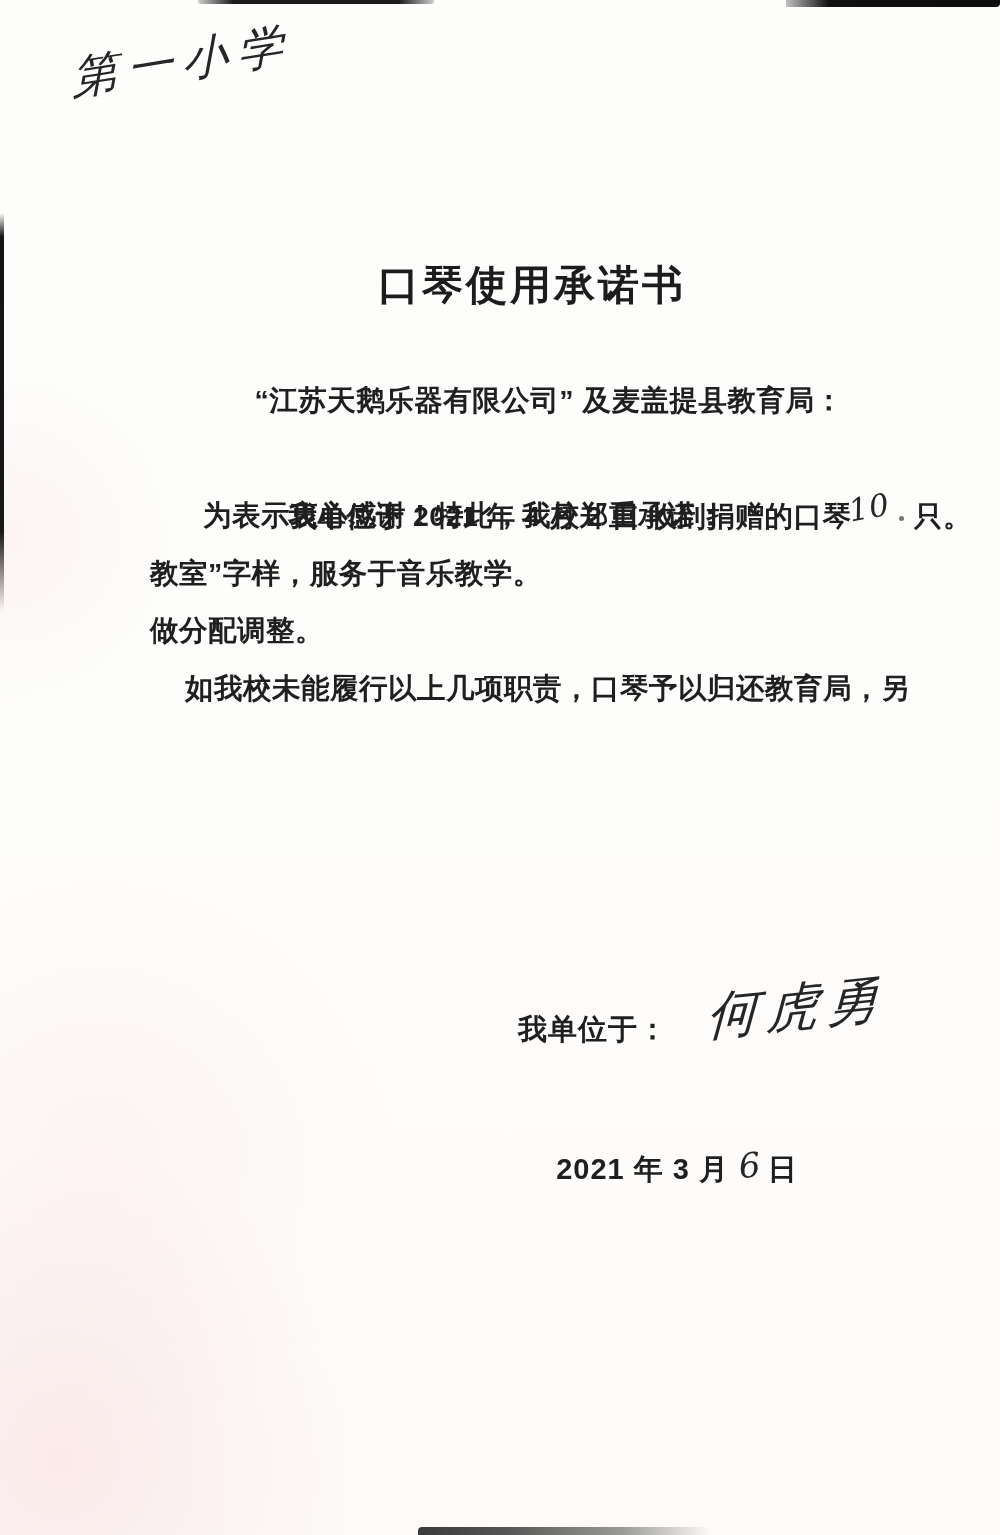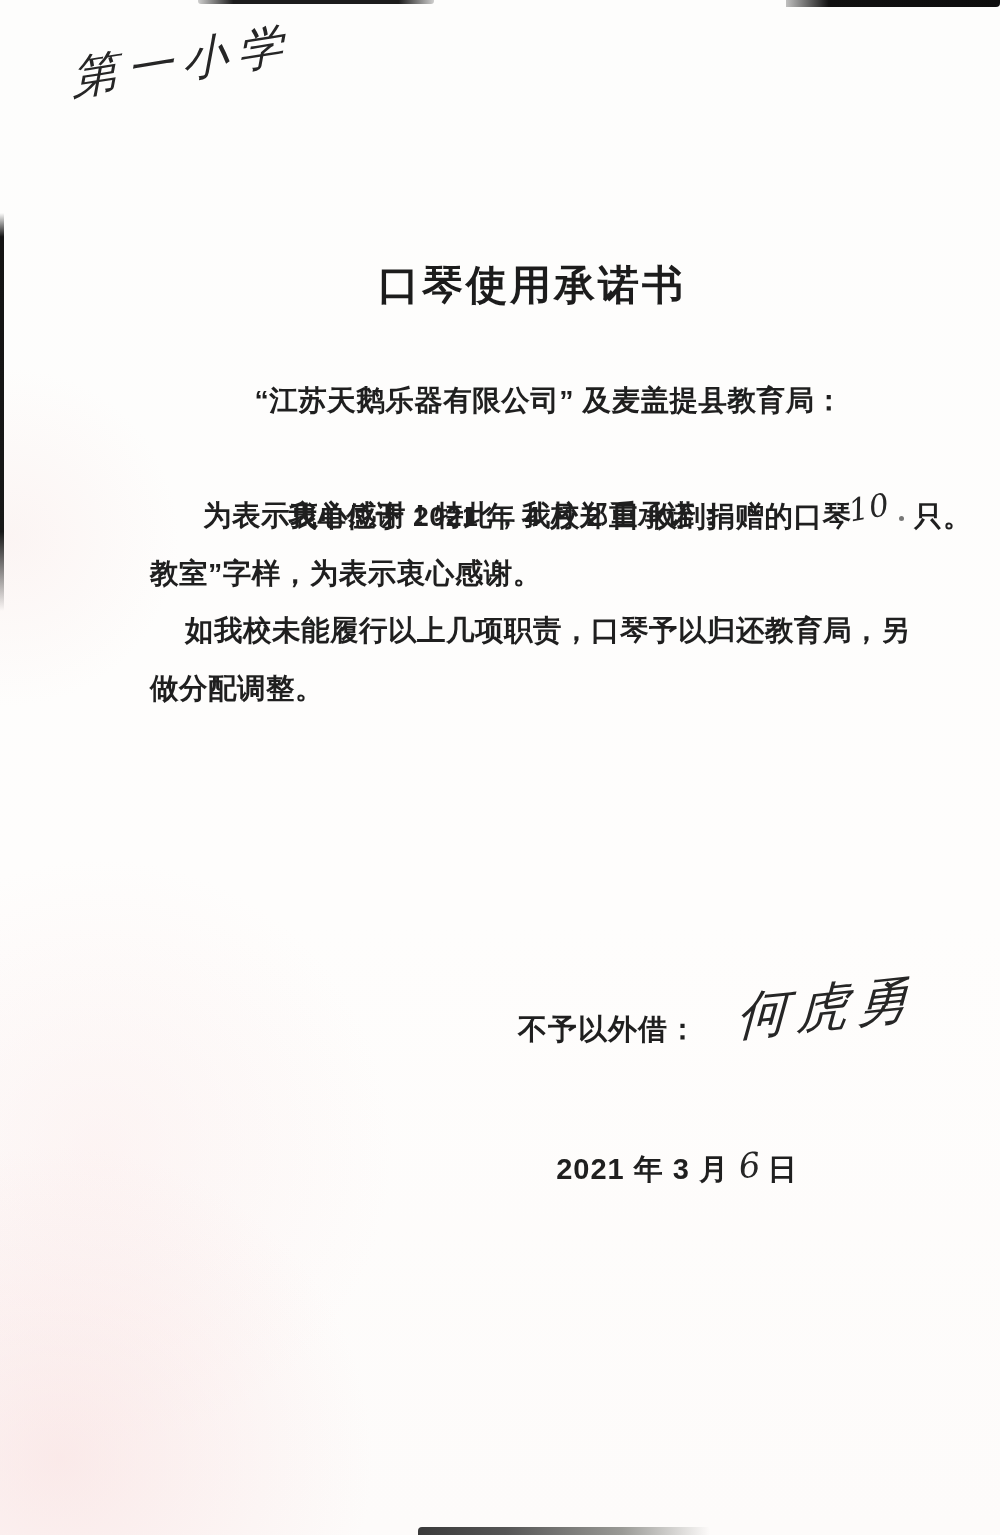--- a/index.html
+++ b/index.html
@@ -148,29 +148,29 @@
     <div class="docline ind-18">“江苏天鹅乐器有限公司” 及麦盖提县教育局：</div>
 
     <div class="docline ind-88">
       <span>我单位于 2021 年 4 月 2 日 收到捐赠的口琴</span><span class="handwriting qty">10</span><span class="stray-dot"></span><span>只。</span>
     </div>
 
     <div class="docline ind-53">为表示衷心感谢！特此，我校郑重承诺：</div>
 
 
 
-    <div class="docline ind-0">教室”字样，为表示衷心感谢。</div>
+    <div class="docline ind-0">教室”字样，服务于音乐教学。</div>
 
 
+    <div class="docline ind-0">做分配调整。</div>
+
     <div class="docline ind-35">如我校未能履行以上几项职责，口琴予以归还教育局，另</div>
-
-    <div class="docline ind-0">做分配调整。</div>
   </div>
 
   <div class="sig-row">
-    <span>不予以外借：</span><span class="handwriting sig-name">何虎勇</span>
+    <span>我单位于：</span><span class="handwriting sig-name">何虎勇</span>
   </div>
 
   <div class="date-row">
     <span>2021 年 3 月</span><span class="handwriting day">6</span><span>日</span>
   </div>
 
 </div>
 
 </body></html>

